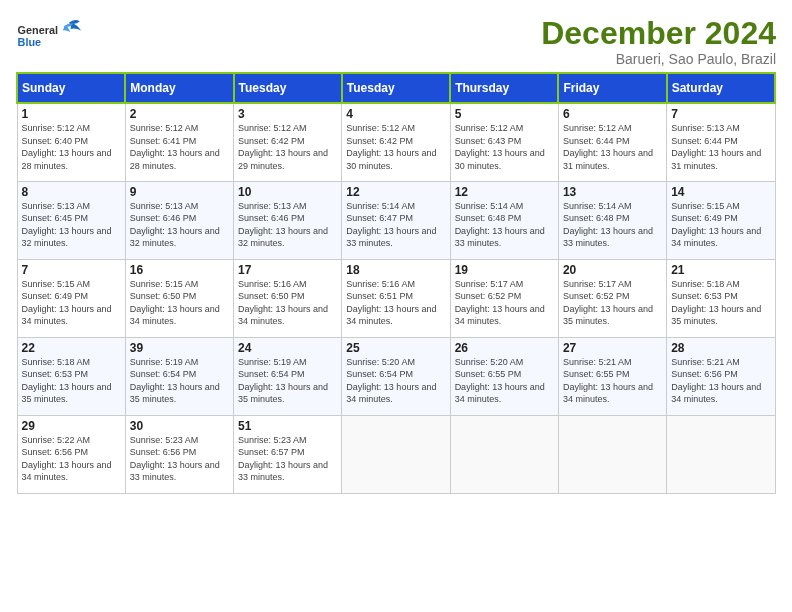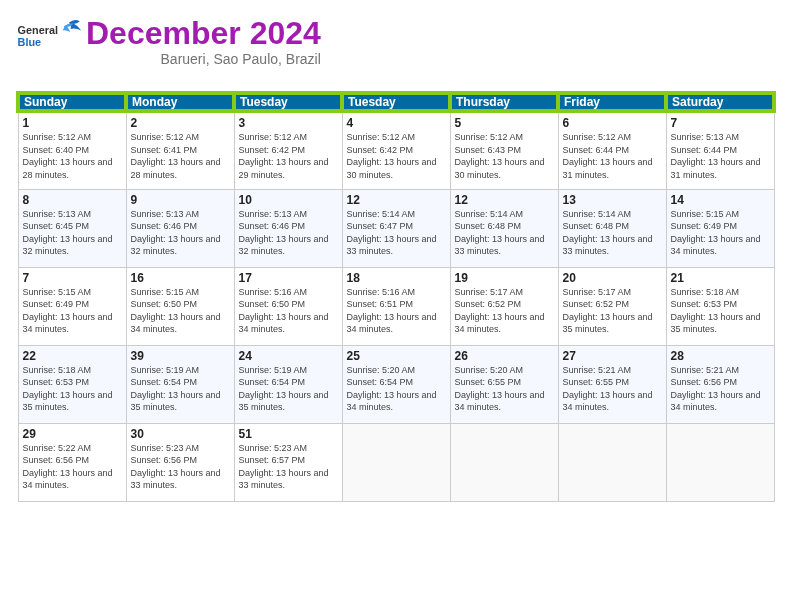--- a/index.html
+++ b/index.html
@@ -12,53 +12,54 @@
     }
     .page {
       width: 792px;
       height: 612px;
       padding: 16px 16px 10px 16px;
       background: #fff;
     }
     .header {
       display: flex;
       align-items: flex-start;
-      margin-bottom: 24px;
+      justify-content: space-between;
+      margin-bottom: 5px;
     }
     .logo-wrapper {
       display: flex;
       align-items: center;
     }
     .logo-svg { width: 70px; height: 40px; }
     .title-block {
       text-align: right;
     }
     .month-title {
       font-size: 32px;
       font-weight: bold;
-      color: #a21caf;
+      color: #4d7c0f;
       line-height: 1.1;
     }
     .location {
       font-size: 14px;
       color: #737373;
     }
     .calendar {
       width: 100%;
       border-collapse: collapse;
       table-layout: fixed;
     }
     .calendar th {
-      background: #0369a1;
+      background: #1d4ed8;
       color: #fff;
       font-size: 12px;
       font-weight: bold;
-      padding: 0 4px;
+      padding: 7px 4px;
       text-align: left;
-      border: 4px solid #84cc16;
+      border: 2px solid #84cc16;
     }
     .calendar td {
       border: 1px solid #ccc;
       vertical-align: top;
       padding: 3px 4px;
       font-size: 9.5px;
       color: #333;
       height: 78px;
     }
     .calendar tr:nth-child(even) td {

